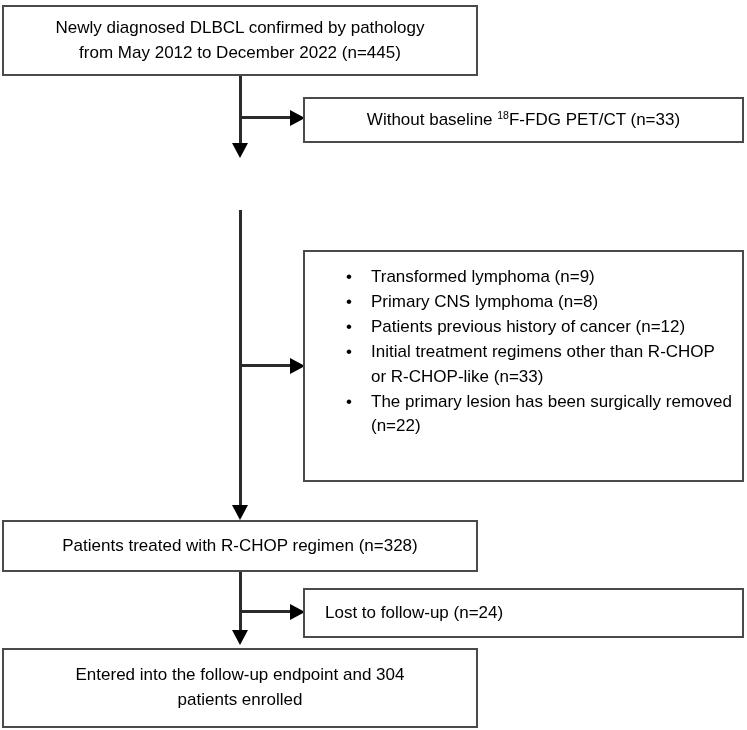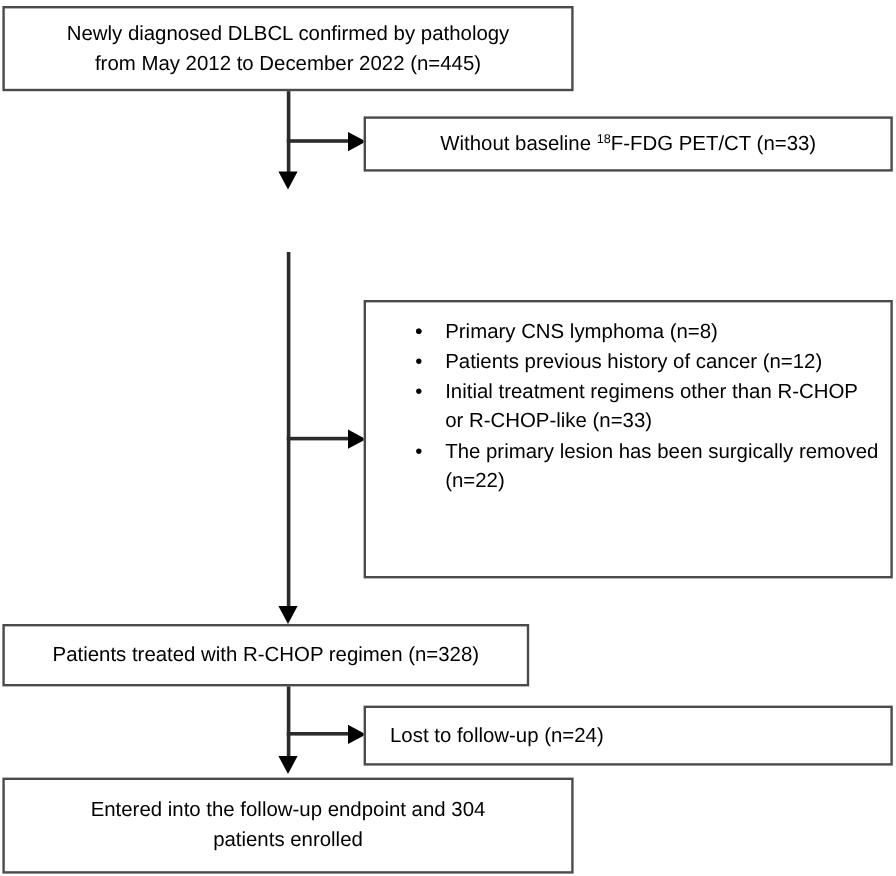--- a/index.html
+++ b/index.html
@@ -116,41 +116,42 @@
 
   <div class="line-v" style="left:239px; top:210px; height:300px;"></div>
   <div class="arrow-down" style="left:232px; top:505px;"></div>
   <div class="line-h" style="left:239px; top:364px; width:56px;"></div>
   <div class="arrow-right" style="left:290px; top:358px;"></div>
 
   <div class="box block" style="left:303px; top:250px; width:441px; height:232px;">
     <ul class="excl-list">
       <li>
         <span class="bullet">•</span>
+        <span>Transformed lymphoma (n=9)</span>
       </li>
       <li>
         <span class="bullet">•</span>
         <span>Primary CNS lymphoma (n=8)</span>
       </li>
       <li>
         <span class="bullet">•</span>
         <span>Patients previous history of cancer (n=12)</span>
       </li>
       <li>
         <span class="bullet">•</span>
         <span>Initial treatment regimens other than R-CHOP or R-CHOP-like (n=33)</span>
       </li>
       <li>
         <span class="bullet">•</span>
         <span>The primary lesion has been surgically removed (n=22)</span>
       </li>
     </ul>
   </div>
 
-  <div class="box" style="left:2px; top:520px; width:439px; height:52px;">
+  <div class="box" style="left:2px; top:520px; width:476px; height:52px;">
     <span>Patients treated with R-CHOP regimen (n=328)</span>
   </div>
 
   <div class="line-v" style="left:239px; top:572px; height:62px;"></div>
   <div class="arrow-down" style="left:232px; top:630px;"></div>
   <div class="line-h" style="left:239px; top:610px; width:56px;"></div>
   <div class="arrow-right" style="left:290px; top:604px;"></div>
 
   <div class="box left-align" style="left:303px; top:588px; width:441px; height:50px;">
     <span>Lost to follow-up (n=24)</span>

